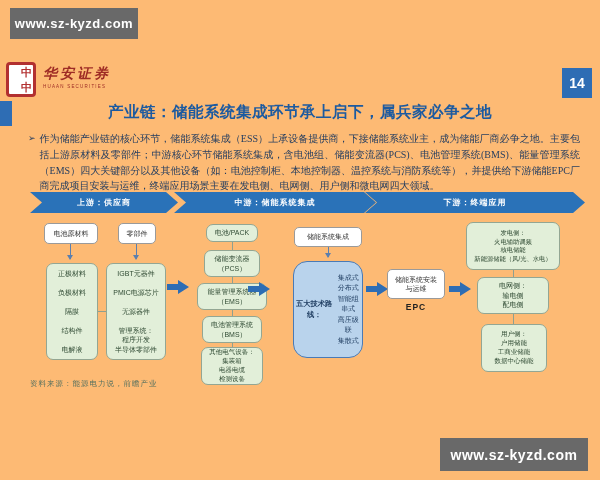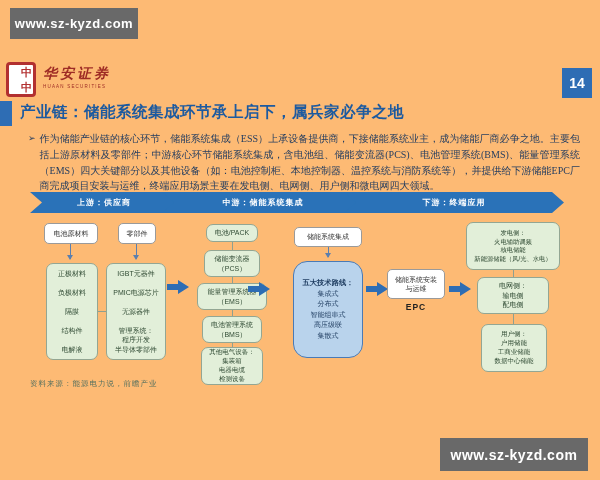--- a/index.html
+++ b/index.html
@@ -20,45 +20,45 @@
   .logo-cn { color:#9e2b25; font-family:Liberation Mono, monospace; font-style:italic;
              font-weight:bold; font-size:14px; letter-spacing:3px; }
   .logo-en { color:#9e2b25; font-size:4.5px; letter-spacing:1.2px; margin-top:1px; }
 
   .page-badge { position:absolute; left:562px; top:68px; width:30px; height:30px;
                 background:#2e6db4; color:#fff; font-size:14px; font-weight:bold;
                 display:flex; align-items:center; justify-content:center; }
 
   .title-bar { position:absolute; left:0; top:101px; width:12px; height:25px; background:#2e6db4; }
   .page-title { position:absolute; left:20px; top:102px; width:560px;
-                color:#1c5aa0; font-size:15.5px; font-weight:bold; letter-spacing:.5px; }
+                color:#1c5aa0; font-size:15.5px; font-weight:bold; letter-spacing:.5px;text-align:center; }
 
   .body-block { position:absolute; left:28px; top:131px; width:552px; display:flex; }
   .body-bullet { color:#1f3a5f; font-size:9px; margin-right:4px; line-height:1.58; }
   .body-text { color:#1f3a5f; font-size:10px; line-height:1.58; text-align:justify;font-family:Liberation Serif, serif; }
 
   .banner { position:absolute; top:192px; height:21px; background:#2a72b8; color:#fff;
             display:flex; align-items:center; justify-content:center;
             font-size:8px; font-weight:bold; letter-spacing:1px;
             clip-path:polygon(0 0, calc(100% - 12px) 0, 100% 50%, calc(100% - 12px) 100%, 0 100%, 12px 50%); }
   .banner1 { left:30px; width:148px;font-family:Liberation Serif, serif; }
-  .banner2 { left:162px; width:202px; }
-  .banner3 { left:344px; width:220px; }
+  .banner2 { left:174px; width:202px; }
+  .banner3 { left:365px; width:220px; }
 
   .wbox { position:absolute; background:#fff; border:1px solid #9a9a9a; border-radius:5px;
           display:flex; align-items:center; justify-content:center; text-align:center;
           color:#333; font-size:7px; line-height:1.3; }
   .gbox { position:absolute; background:#e2efd9; border:1px solid #93a693; border-radius:7px;
           display:flex; flex-direction:column; align-items:center; justify-content:center;
           text-align:center; color:#2f4a33; font-size:7px; line-height:1.35; }
   .pre { white-space:pre-line; }
 
   .bluebox { position:absolute; left:293px; top:261px; width:70px; height:97px;
              background:#b9d3ec; border:1px solid #4a7ab5; border-radius:14px;
-             display:flex; flex-direction:column; align-items:center; justify-content:center;
+             display:flex; flex-direction:row; align-items:center; justify-content:center;
              text-align:center; color:#1c3a5e; font-size:7px; line-height:1.5; }
   .bluebox .bb-title { font-weight:bold; font-size:7.3px; }
 
   .barrow { position:absolute; width:22px; height:16px; background:#2e6db4;
             clip-path:polygon(0 32%, 50% 32%, 50% 6%, 100% 50%, 50% 94%, 50% 68%, 0 68%); }
 
   .vline { position:absolute; width:1px; background:#8fa08f; }
   .varrow { position:absolute; width:0; border-left:1px solid #5b7fae; }
   .varrow::after { content:""; position:absolute; bottom:-4px; left:-4px;
                    border:3.5px solid transparent; border-top:5px solid #5b7fae; }

